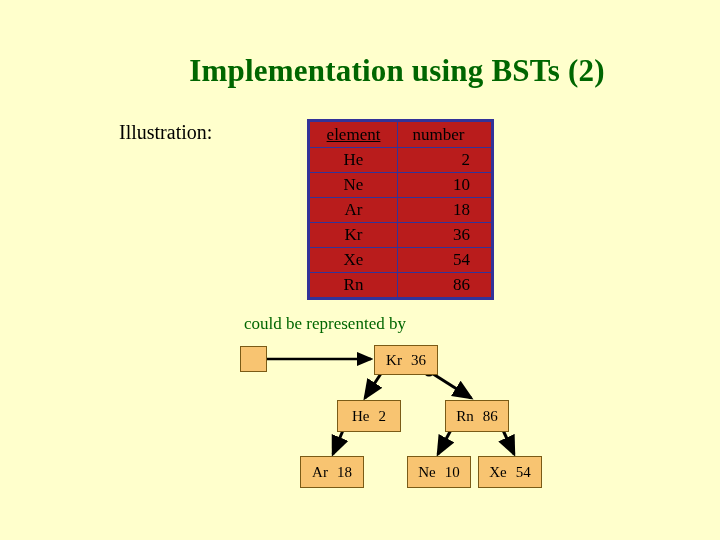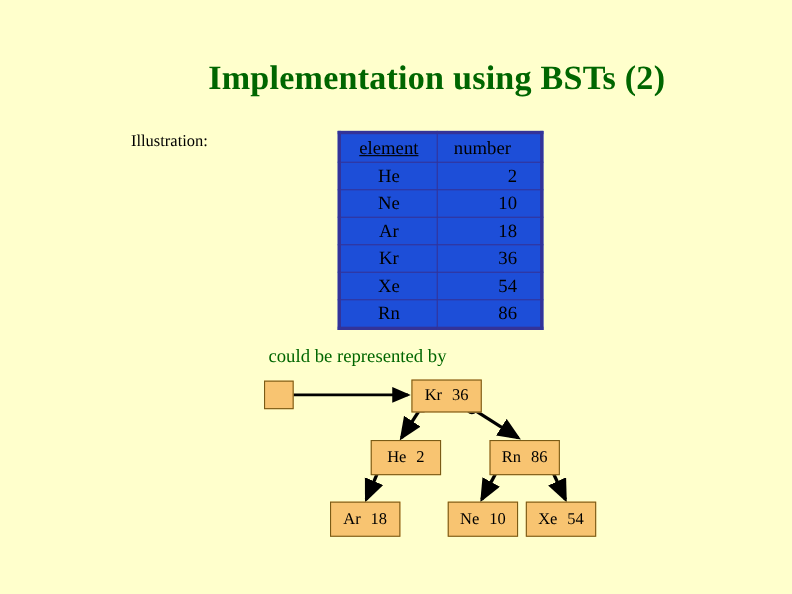--- a/index.html
+++ b/index.html
@@ -35,32 +35,32 @@
     letter-spacing: 0.2px;
     line-height: 38px;
     white-space: nowrap;
   }
 
   
   .illustration-label {
     position: absolute;
     left: 82px;
     top: 121px;
-    font-size: 15px;
+    font-size: 20px;
     color: #000000;
     white-space: nowrap;
   }
 
   
   .element-table {
     position: absolute;
     left: 270px;
     top: 119px;
     border-collapse: collapse;
-    background: #1d4ed8;
+    background: #b91c1c;
     border: 3px solid #333399;
     table-layout: fixed;
   }
   .element-table td {
     border: 1px solid #333399;
     font-size: 17px;
     color: #000000;
     height: 24px;
     line-height: 24px;
     padding: 0;

